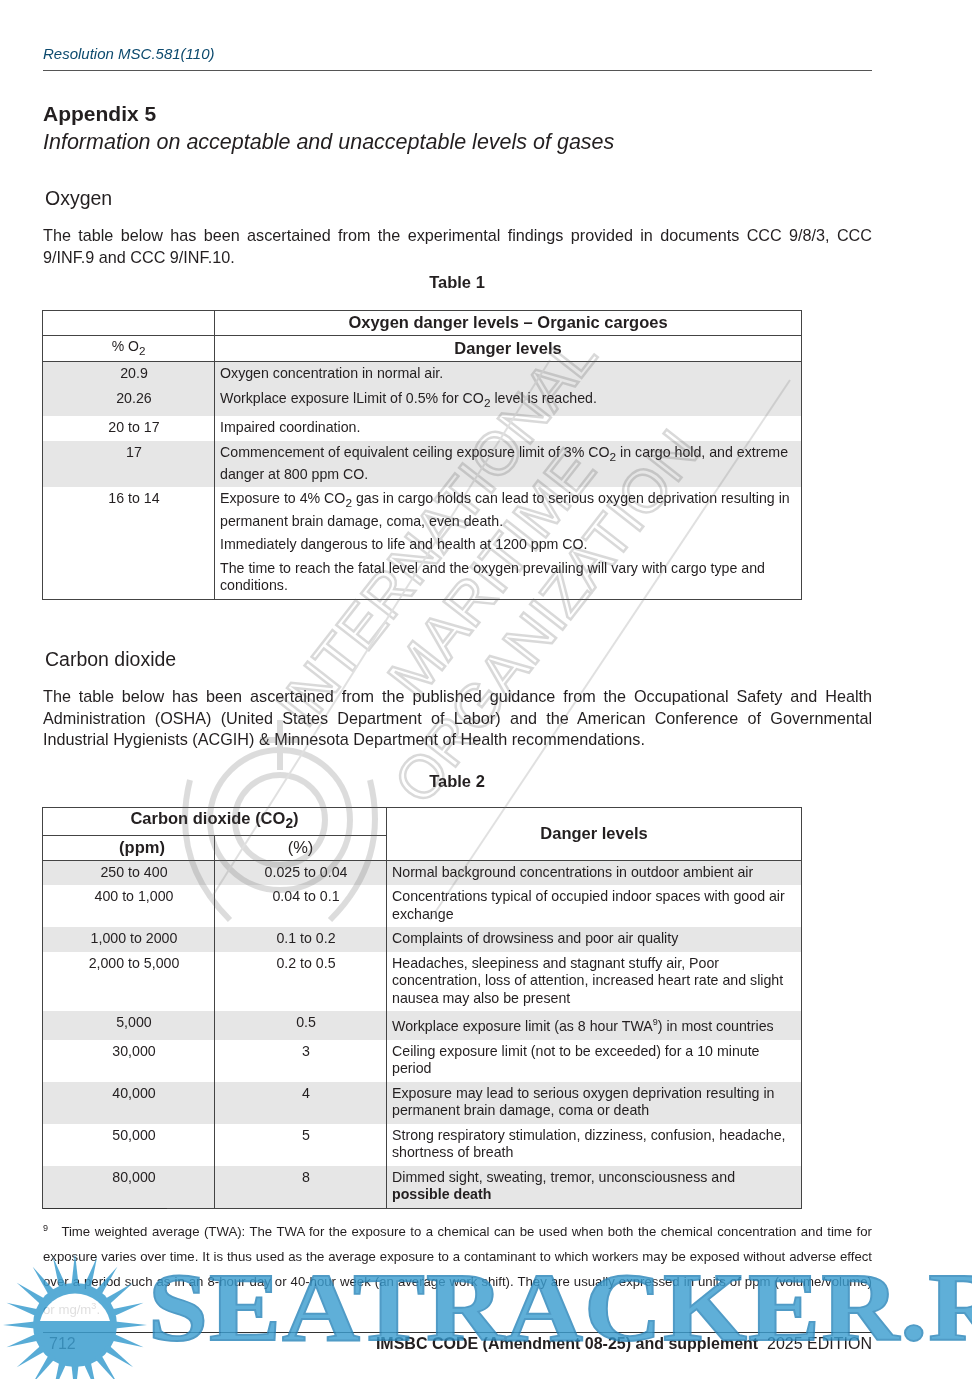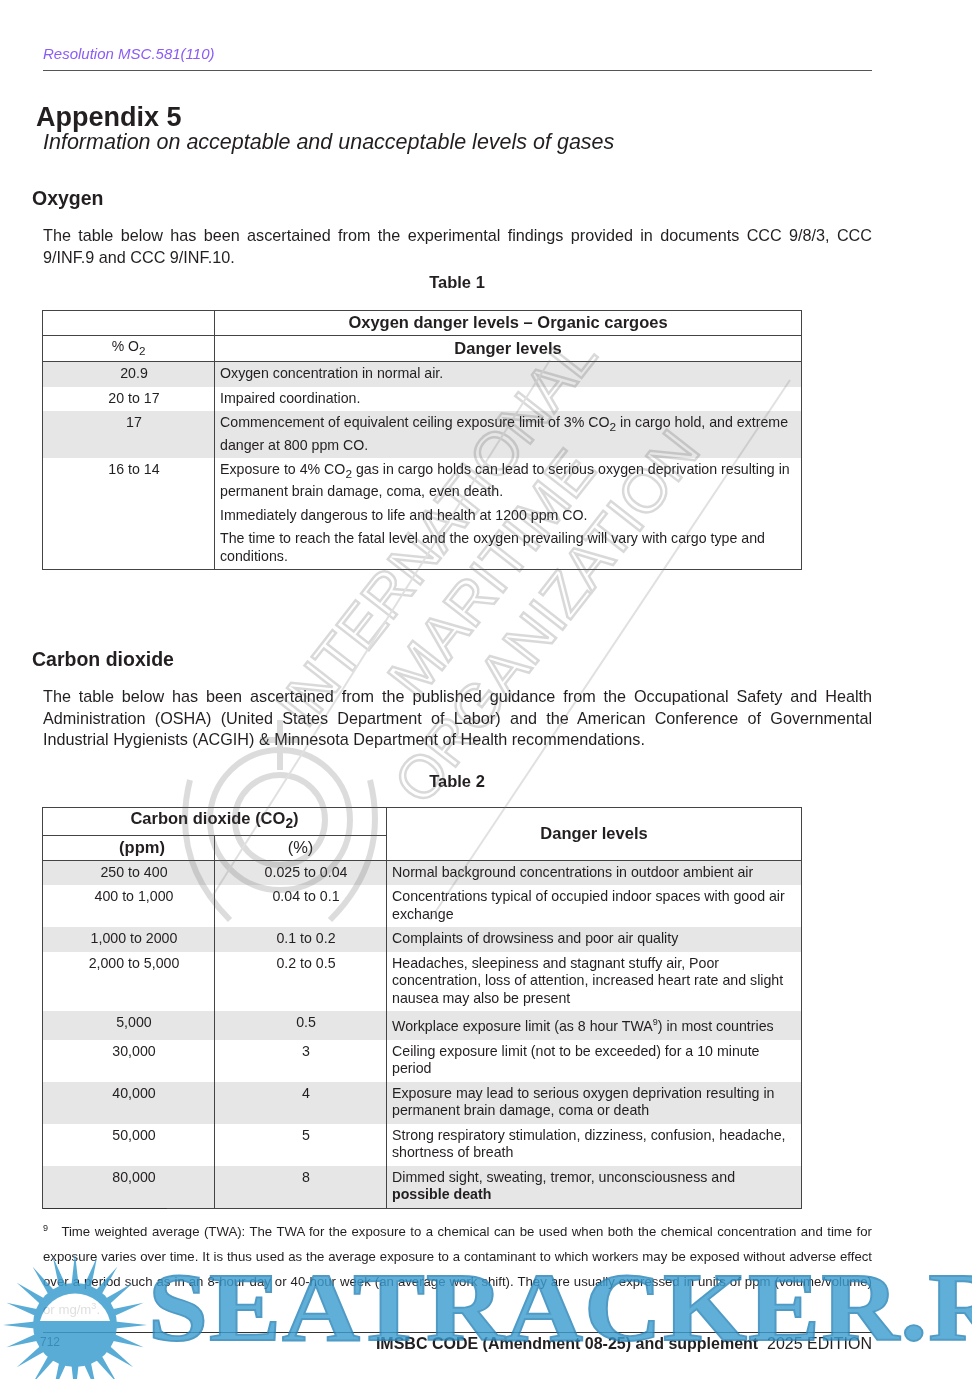--- a/index.html
+++ b/index.html
@@ -1,26 +1,26 @@
 <!DOCTYPE html>
 <html><head>
 <meta charset="utf-8">
 <style>
   html, body { margin: 0; padding: 0; background: #ffffff; }
   body { width: 972px; height: 1379px; position: relative; overflow: hidden;
          font-family: "Liberation Sans", "DejaVu Sans", sans-serif; color: #231f20; }
   .page { position: absolute; left: 0; top: 0; width: 972px; height: 1379px; }
 
-  .running-head { position: absolute; left: 43px; top: 45px; font-style: italic; font-size: 15px; color: #8b5cf6; }
+  .running-head { position: absolute; left: 43px; top: 45px; font-style: italic; font-size: 15px; color: #0c4a6e; }
   .head-rule { position: absolute; left: 43px; top: 70px; width: 829px; height: 0; border-top: 1.5px solid #555; }
 
-  .appendix-title { position: absolute; left: 36px; top: 102px; font-weight: bold; font-size: 27px; }
+  .appendix-title { position: absolute; left: 43px; top: 102px; font-weight: bold; font-size: 21px; }
   .appendix-subtitle { position: absolute; left: 43px; top: 130px; font-style: italic; font-size: 21.5px; }
 
-  .section-heading { position: absolute; left: 32px; font-weight: bold; font-size: 19.5px; text-align: right; }
+  .section-heading { position: absolute; left: 45px; font-weight: normal; font-size: 19.5px; text-align: right; }
   .para { position: absolute; left: 43px; width: 829px; font-size: 16.2px; line-height: 21.5px; text-align: justify; }
   .table-caption { position: absolute; left: 0; width: 914px; text-align: center; font-weight: bold; font-size: 16.5px; }
 
   table.dtable { position: absolute; left: 42px; width: 760px; border-collapse: collapse; font-size: 14.2px; line-height: 17.5px; }
   table.dtable td, table.dtable th { border-left: 1.3px solid #444; border-right: 1.3px solid #444; padding: 0 5px; vertical-align: top; }
   table.dtable th { font-weight: bold; font-size: 16.5px; border: 1.3px solid #444; text-align: center; vertical-align: middle; padding: 2px 5px; }
   table.dtable tr.shaded td { background: #e6e6e6; }
   table.dtable td.num { text-align: center; padding-left: 16px; }
   table.dtable td.desc { text-align: left; }
   table.dtable tbody tr td { padding-top: 3px; padding-bottom: 4px; }
@@ -33,21 +33,21 @@
   #t1 col.c1 { width: 172px; }
   #t2 { top: 807px; }
   #t2 col.c1 { width: 172px; }
   #t2 col.c2 { width: 172px; }
 
   .fn-rule { position: absolute; left: 43px; top: 1208px; width: 124px; border-top: 1px solid #333; }
   .footnote { position: absolute; left: 43px; top: 1216px; width: 829px; font-size: 13.2px; line-height: 25px; text-align: justify; }
   .footnote sup { font-size: 9px; }
 
   .foot-rule { position: absolute; left: 43px; top: 1332px; width: 829px; border-top: 1.3px solid #333; }
-  .page-number { position: absolute; left: 40px; top: 1335px; font-size: 12px; }
+  .page-number { position: absolute; left: 49px; top: 1335px; font-size: 16px; }
   .foot-title { position: absolute; right: 100px; top: 1335px; font-size: 16px; }
   .foot-title b { font-weight: bold; margin-left: 11px; }
 
   .imo-wm { position: absolute; left: 170px; top: 340px; width: 660px; height: 600px; pointer-events: none; opacity: 0.22; }
   .st-wm { position: absolute; left: 0; top: 1255px; width: 972px; height: 124px; pointer-events: none; }
   .st-text { position: absolute; left: 148px; top: 1252px; font-family: "Liberation Serif", "DejaVu Serif", serif;
              font-weight: bold; font-size: 108px; letter-spacing: 1px; color: #3c9ed0; opacity: 0.82;
              -webkit-text-stroke: 2px #2a86ba; transform: scaleY(0.9); transform-origin: top left; pointer-events: none; white-space: nowrap; }
 </style>
 </head>
@@ -80,20 +80,26 @@
           <span>% O</span><sub>2</sub>
         </th>
         <th>Danger levels</th>
       </tr>
     </thead>
     <tbody id="t1-body">
         <tr class="shaded">
           <td class="num">20.9</td>
           <td class="desc">
             <span class="subline"><span>Oxygen concentration in normal air.</span></span>
+          </td>
+        </tr>
+        <tr class="shaded">
+          <td class="num">20.26</td>
+          <td class="desc">
+            <span class="subline"><span>Workplace exposure lLimit of 0.5% for CO</span><sub>2</sub><span> level is reached.</span></span>
           </td>
         </tr>
         <tr>
           <td class="num">20 to 17</td>
           <td class="desc">
             <span class="subline"><span>Impaired coordination.</span></span>
           </td>
         </tr>
         <tr class="shaded">
           <td class="num">17</td>

